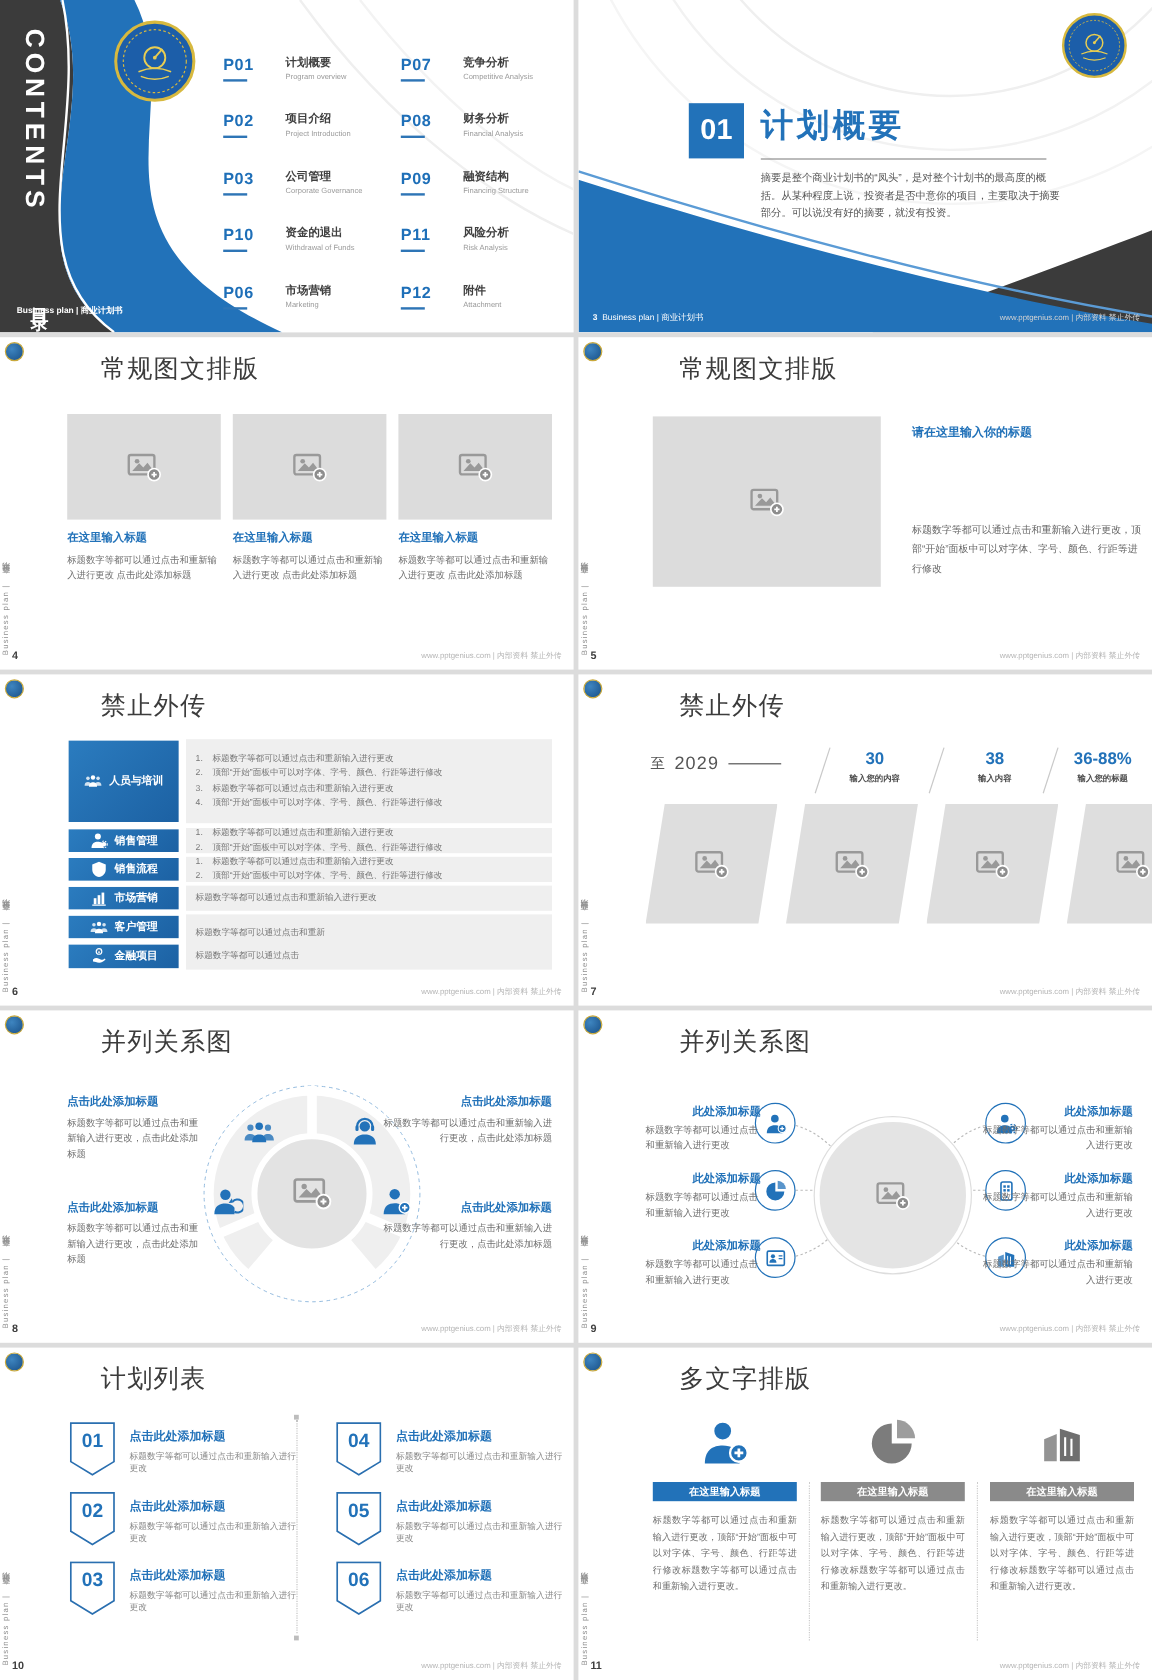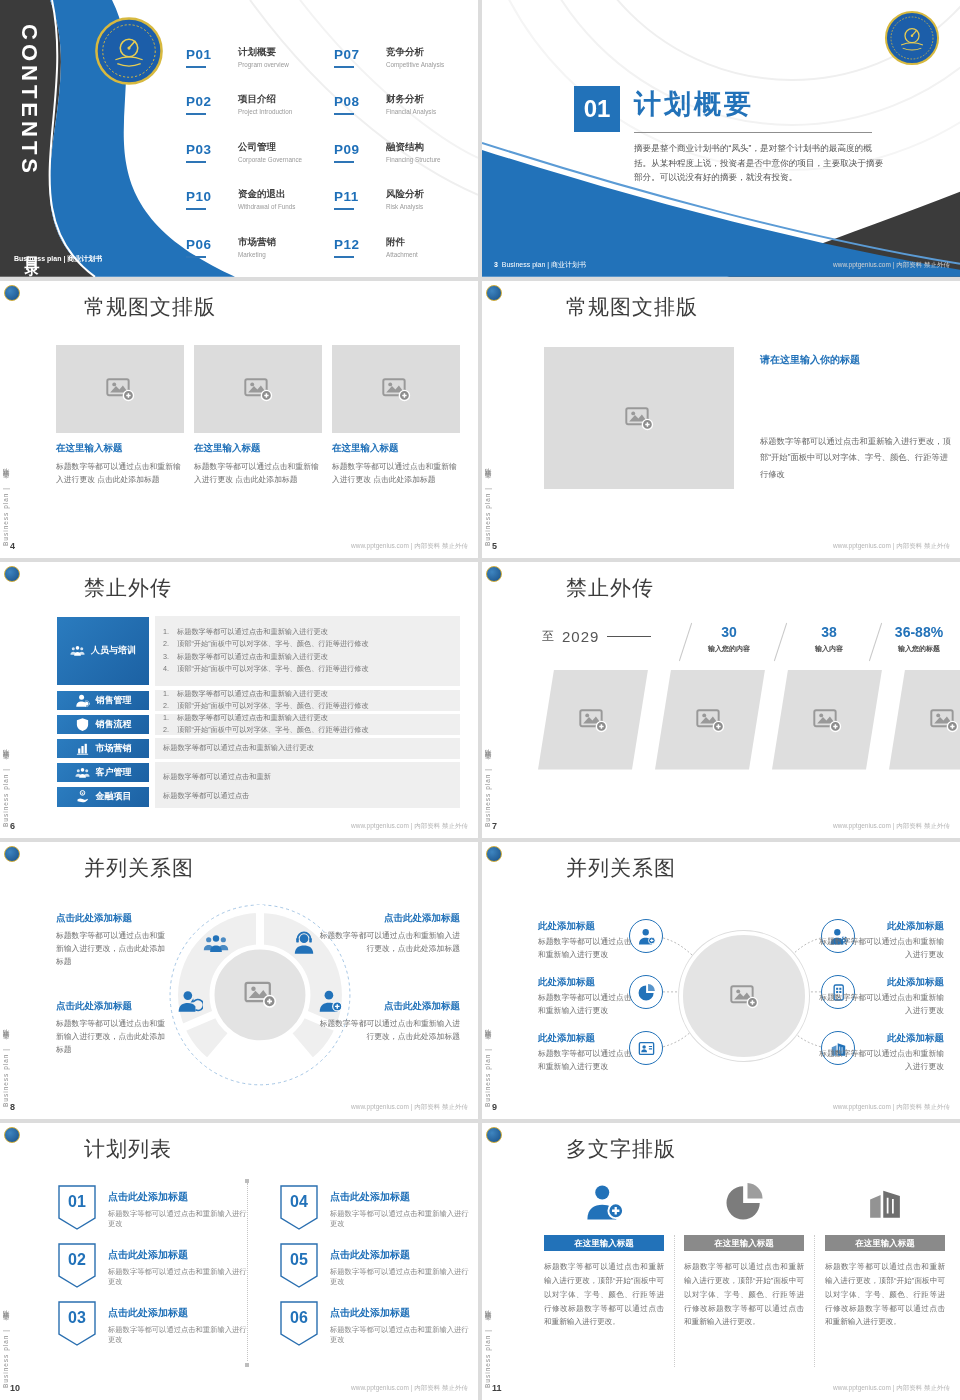--- a/index.html
+++ b/index.html
@@ -66,21 +66,21 @@
   .s8-blk{position:absolute;width:116px;}
   .s8-blk .p-gray{margin-top:4px;}
   .s8-r{text-align:right;}
   .s8-ic{position:absolute;width:26px;height:26px;color:#2272b9;}
   .s8-img{position:absolute;left:243px;top:136px;width:34px;height:32px;}
   
   .s9-big{position:absolute;left:197px;top:89px;width:122px;height:122px;border-radius:50%;background:#e4e4e4;border:4px solid #fff;box-shadow:0 0 0 1px #ddd;display:flex;align-items:center;justify-content:center;}
   .s9-circ{position:absolute;width:32px;height:32px;border-radius:50%;background:#fff;border:1.5px solid #2272b9;color:#2272b9;display:flex;align-items:center;justify-content:center;}
   .s9-circ .ic{width:19px;height:19px;}
   .s9-blk{position:absolute;width:96px;}
-  .s9-blk .h-blue{font-size:9.5px;}
+  .s9-blk .h-blue{font-size:9.5px;text-align:right;}
   .s9-blk .p-gray{margin-top:3px;line-height:12.5px;}
   .s9-rt{width:132px;text-align:right;}
   
   .s10-item{position:absolute;width:190px;display:flex;gap:12px;}
   .s10-badge{position:relative;width:38px;height:46px;flex:none;}
   .s10-badge svg{position:absolute;inset:0;}
   .s10-badge b{position:absolute;left:0;right:0;top:8px;text-align:center;color:#2272b9;font-size:16px;}
   .s10-h{font-size:10px;font-weight:bold;color:#2272b9;margin-top:5px;}
   .s10-p{font-size:7.3px;color:#888;margin-top:5px;}
   .s10-div{position:absolute;left:247px;top:60px;height:178px;border-left:1px dotted #c4c4c4;}

